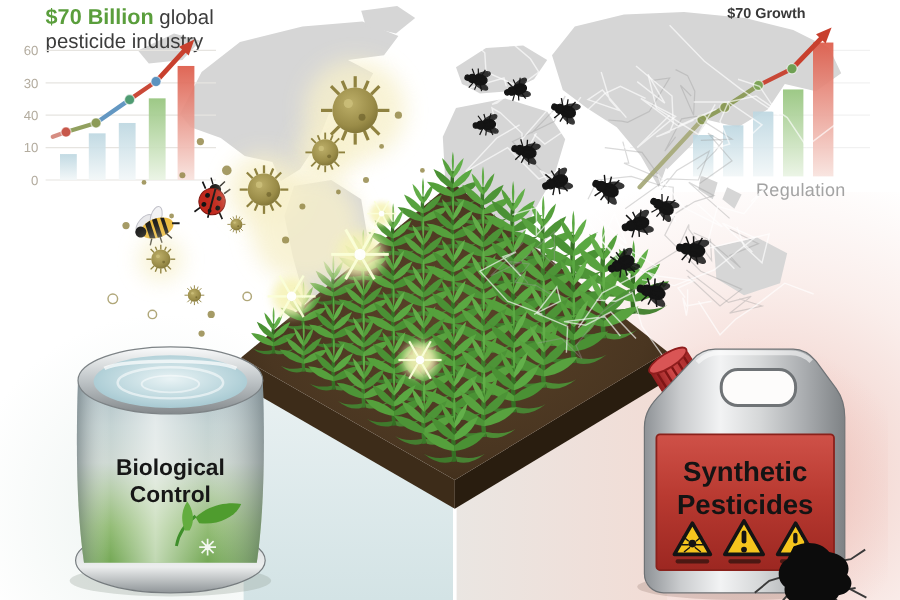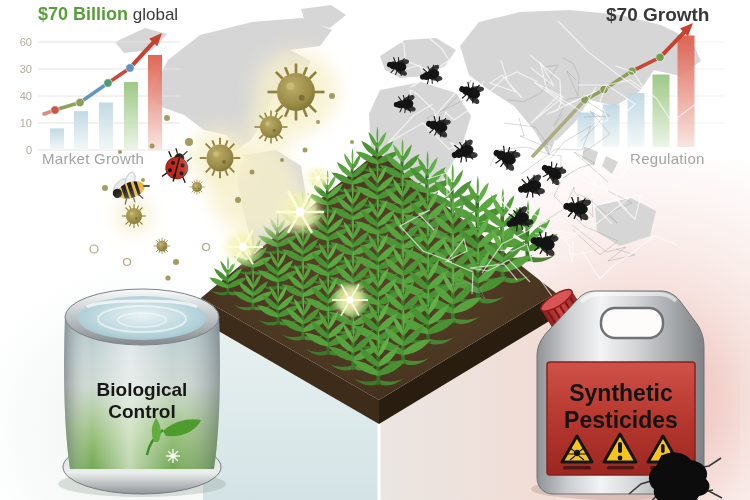--- a/index.html
+++ b/index.html
@@ -9,21 +9,21 @@
   #tint-right{right:0;bottom:0;width:360px;height:340px;
     background:radial-gradient(ellipse at 70% 68%, rgba(238,197,189,0.95) 0%, rgba(246,224,219,0.55) 48%, rgba(255,255,255,0) 78%);}
   #tint-jug{right:10px;bottom:0;width:260px;height:220px;
     background:radial-gradient(ellipse at 55% 60%, rgba(233,170,160,0.55) 0%, rgba(255,255,255,0) 70%);}
   #tint-left{left:0;bottom:0;width:300px;height:240px;
     background:radial-gradient(ellipse at 45% 70%, rgba(216,230,224,0.5) 0%, rgba(255,255,255,0) 70%);}
   svg{position:absolute;left:0;top:0;}
   .abs{position:absolute;}
   .title-left{left:38px;top:4px;font-size:17px;line-height:20px;color:#3c3c3c;}
   .title-left .hl{font-weight:bold;font-size:18px;}
-  .title-right{left:606px;top:4px;font-size:19px;font-weight:bold;color:#383838;}
+  .title-right{left:606px;top:4px;font-size:12px;font-weight:bold;color:#383838;}
   .xlabel{position:absolute;color:#a3a3a3;font-size:15px;letter-spacing:0.3px;}
   #xlabel-left{left:42px;top:150px;}
   #xlabel-right{left:630px;top:150px;}
   .chart-svg{overflow:visible;}
 </style>
 </head>
 <body>
 
 <div class="stage">
 
@@ -41,20 +41,21 @@
       <path d="M380,90 L421,82 L456,93 L471,116 L462,146 L445,176 L430,206 L418,236 L404,246 L391,220 L379,185 L371,150 L369,114 Z"></path>
       <path d="M460,46 L479,22 L520,12 L570,10 L621,15 L661,25 L691,40 L701,61 L680,76 L654,70 L640,91 L615,106 L590,100 L576,121 L556,141 L540,121 L560,126 L549,156 L534,130 L514,106 L489,90 L469,75 Z"></path>
       <path d="M584,146 L598,152 L594,166 L582,158 Z"></path>
       <path d="M606,156 L618,162 L612,174 L602,166 Z"></path>
       <path d="M595,206 L631,198 L656,211 L650,236 L620,246 L597,232 Z"></path>
     </g>
   </svg>
 
   <div class="abs title-left">
     <span class="hl" style="color:#5a9e3c">$70 Billion</span><span> global</span><br>
+    <span>pesticide industry</span>
   </div>
   <div class="abs title-right">$70 Growth</div>
 
   <svg id="plot-left" class="chart-svg" style="left:12px;top:30px" width="175" height="150">
       <defs>
         <linearGradient id="g0blue" x1="0" y1="0" x2="0" y2="1">
           <stop offset="0%" stop-color="#bdd7e1"></stop>
           <stop offset="100%" stop-color="#f2f7f8"></stop>
         </linearGradient>
         <linearGradient id="g0green" x1="0" y1="0" x2="0" y2="1">
@@ -85,21 +86,20 @@
       <line x1="43" y1="80.03999999999999" x2="68" y2="72.47999999999999" stroke="#8c9b57" stroke-width="3.6" stroke-linecap="round" opacity="0.95"></line>
       <line x1="68" y1="72.47999999999999" x2="96" y2="53.040000000000006" stroke="#5b92bf" stroke-width="3.6" stroke-linecap="round" opacity="0.95"></line>
       <line x1="96" y1="53.040000000000006" x2="118" y2="37.92" stroke="#c8402e" stroke-width="3.6" stroke-linecap="round" opacity="0.95"></line>
       <line x1="118" y1="37.92" x2="144.59512084699813" y2="8.898074375713293" stroke="#c8402e" stroke-width="4" stroke-linecap="round"></line>
       <polygon points="150,3 145.27199750967486,16.30022527822289 137.16214524306906,8.868516442845316" fill="#c8402e"></polygon>
       <circle cx="43" cy="80.03999999999999" r="4.2" fill="#c7574a" stroke="rgba(255,255,255,0.6)" stroke-width="1"></circle>
       <circle cx="68" cy="72.47999999999999" r="4.2" fill="#8c9b57" stroke="rgba(255,255,255,0.6)" stroke-width="1"></circle>
       <circle cx="96" cy="53.040000000000006" r="4.2" fill="#4f9b72" stroke="rgba(255,255,255,0.6)" stroke-width="1"></circle>
       <circle cx="118" cy="37.92" r="4.2" fill="#5b92bf" stroke="rgba(255,255,255,0.6)" stroke-width="1"></circle>
     </svg>
-  <div class="xlabel" id="xlabel-left">Market Growth</div>
 
   <svg id="plot-right" class="chart-svg" style="left:525px;top:20px" width="205" height="155">
       <defs>
         <linearGradient id="g1blue" x1="0" y1="0" x2="0" y2="1">
           <stop offset="0%" stop-color="#bdd7e1"></stop>
           <stop offset="100%" stop-color="#f2f7f8"></stop>
         </linearGradient>
         <linearGradient id="g1green" x1="0" y1="0" x2="0" y2="1">
           <stop offset="0%" stop-color="#95c47c"></stop>
           <stop offset="100%" stop-color="#eaf4e4"></stop>

